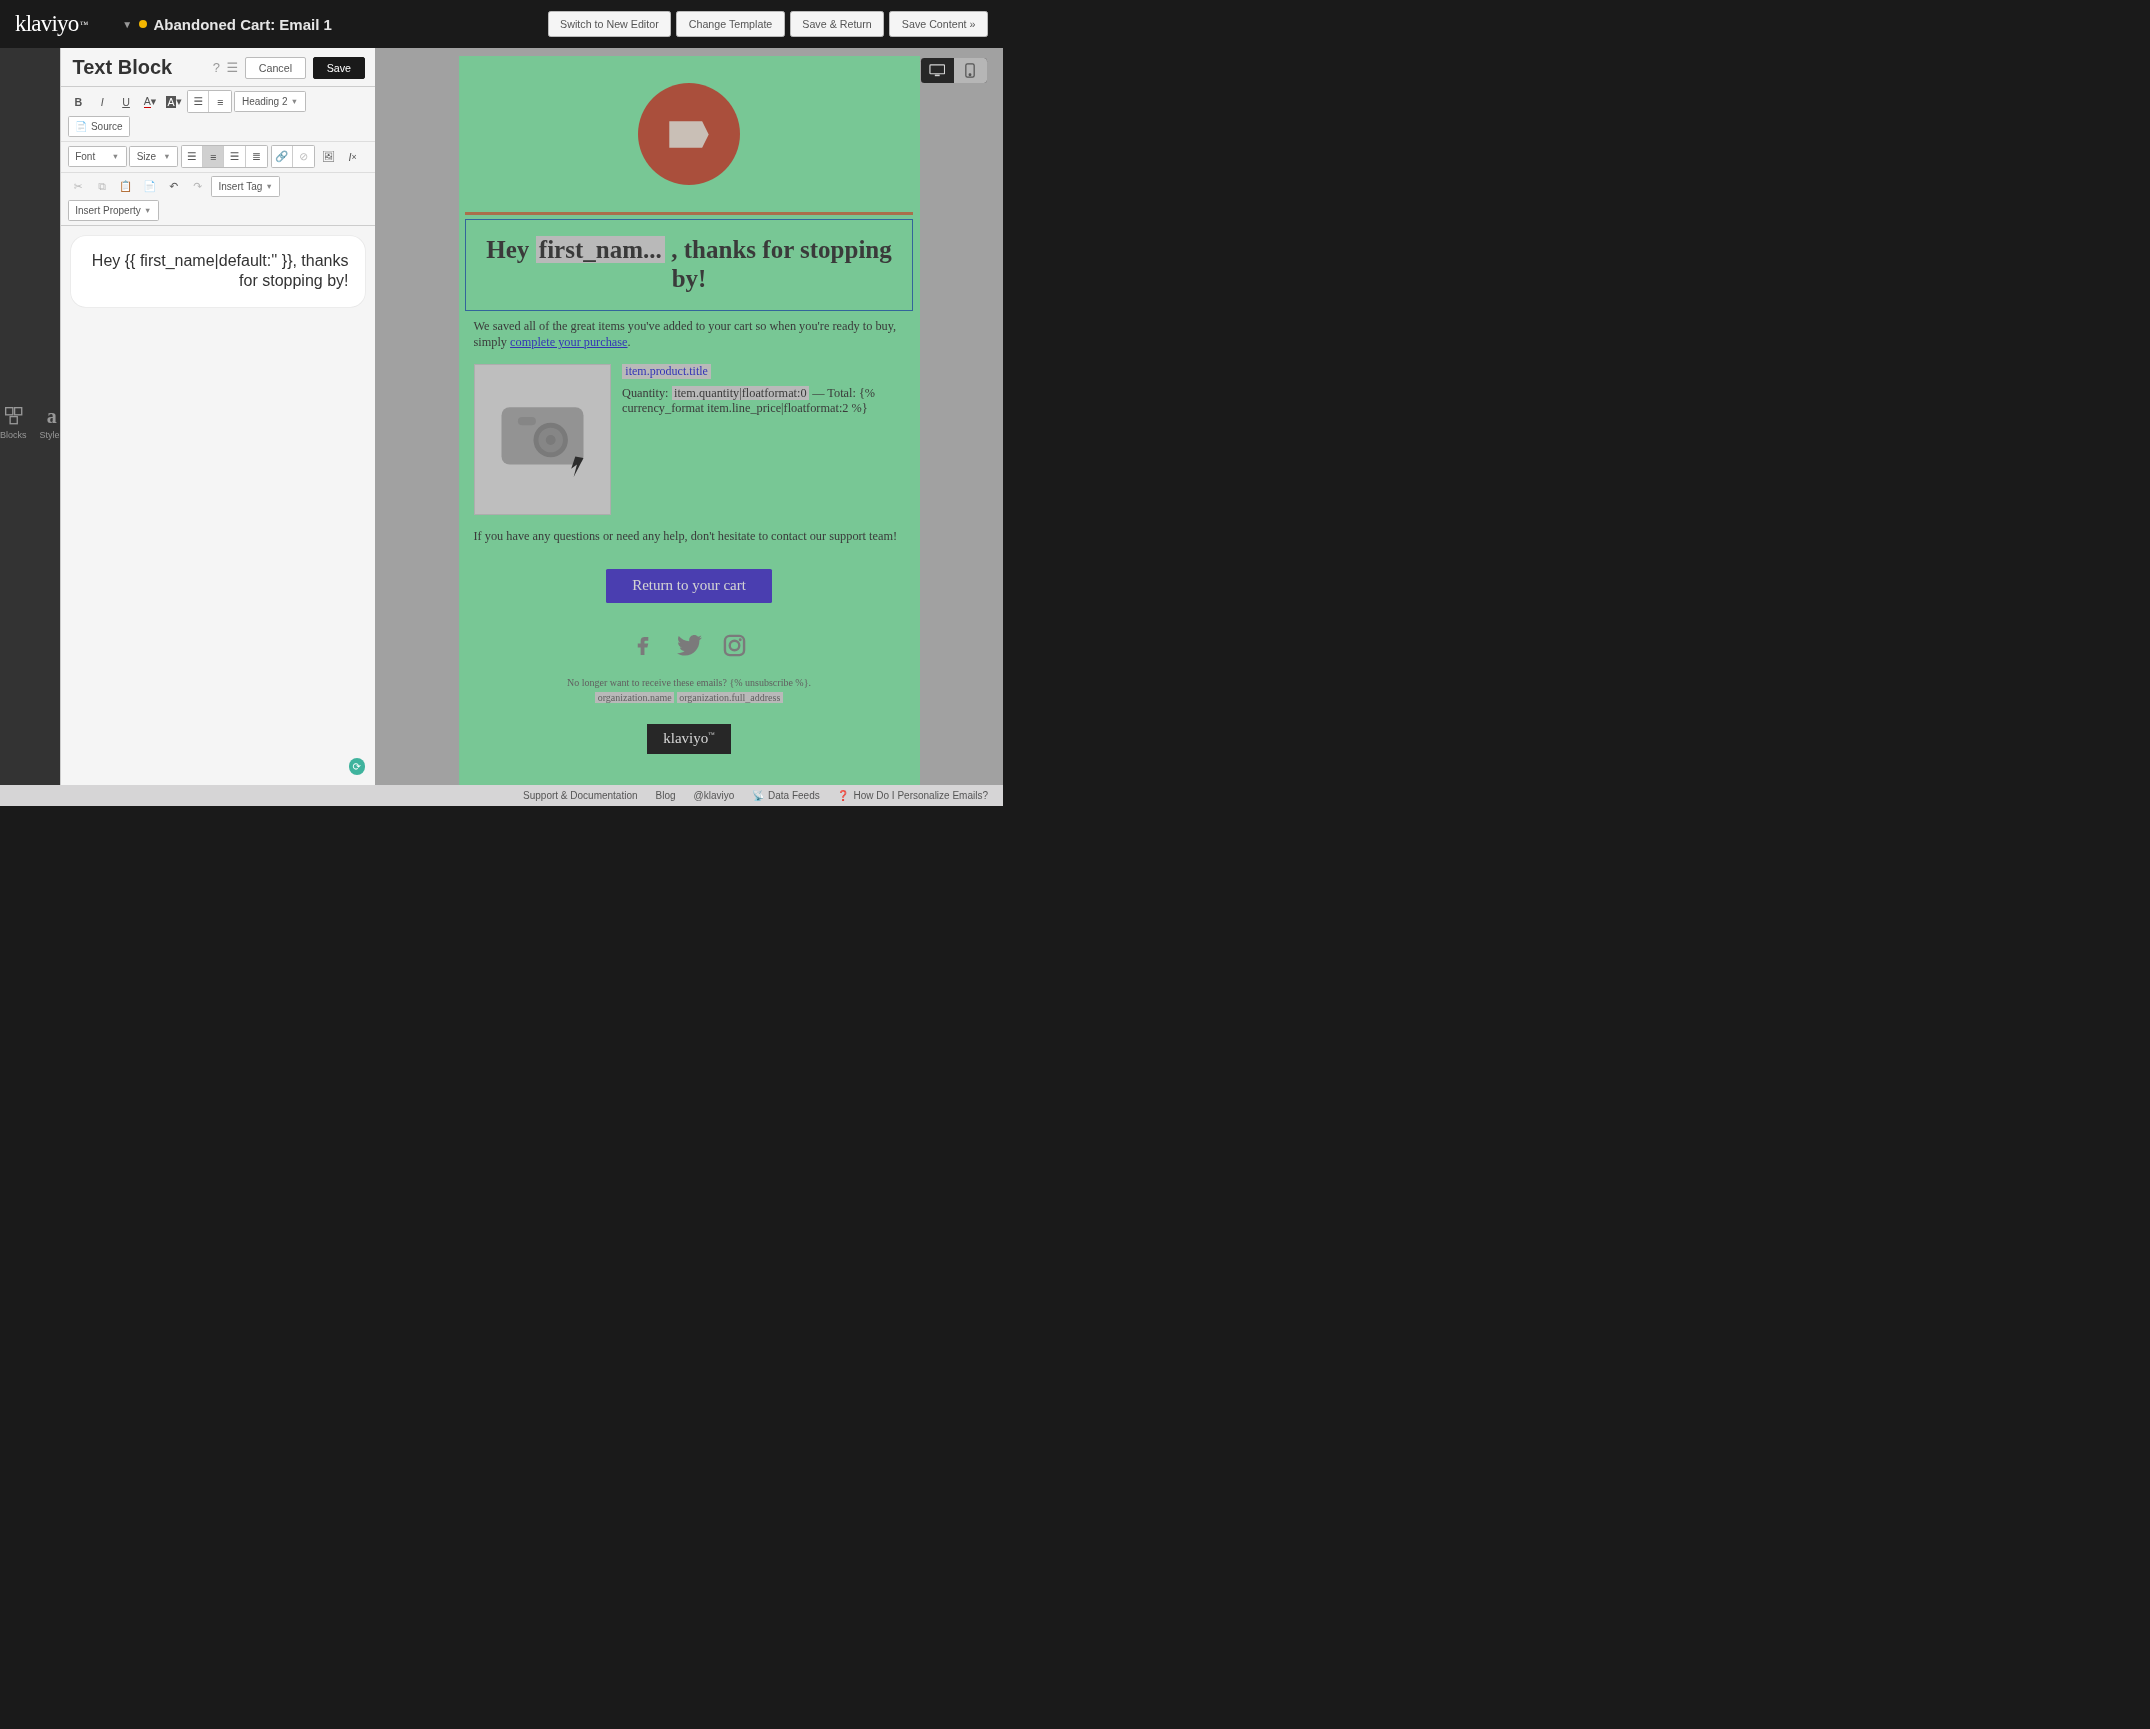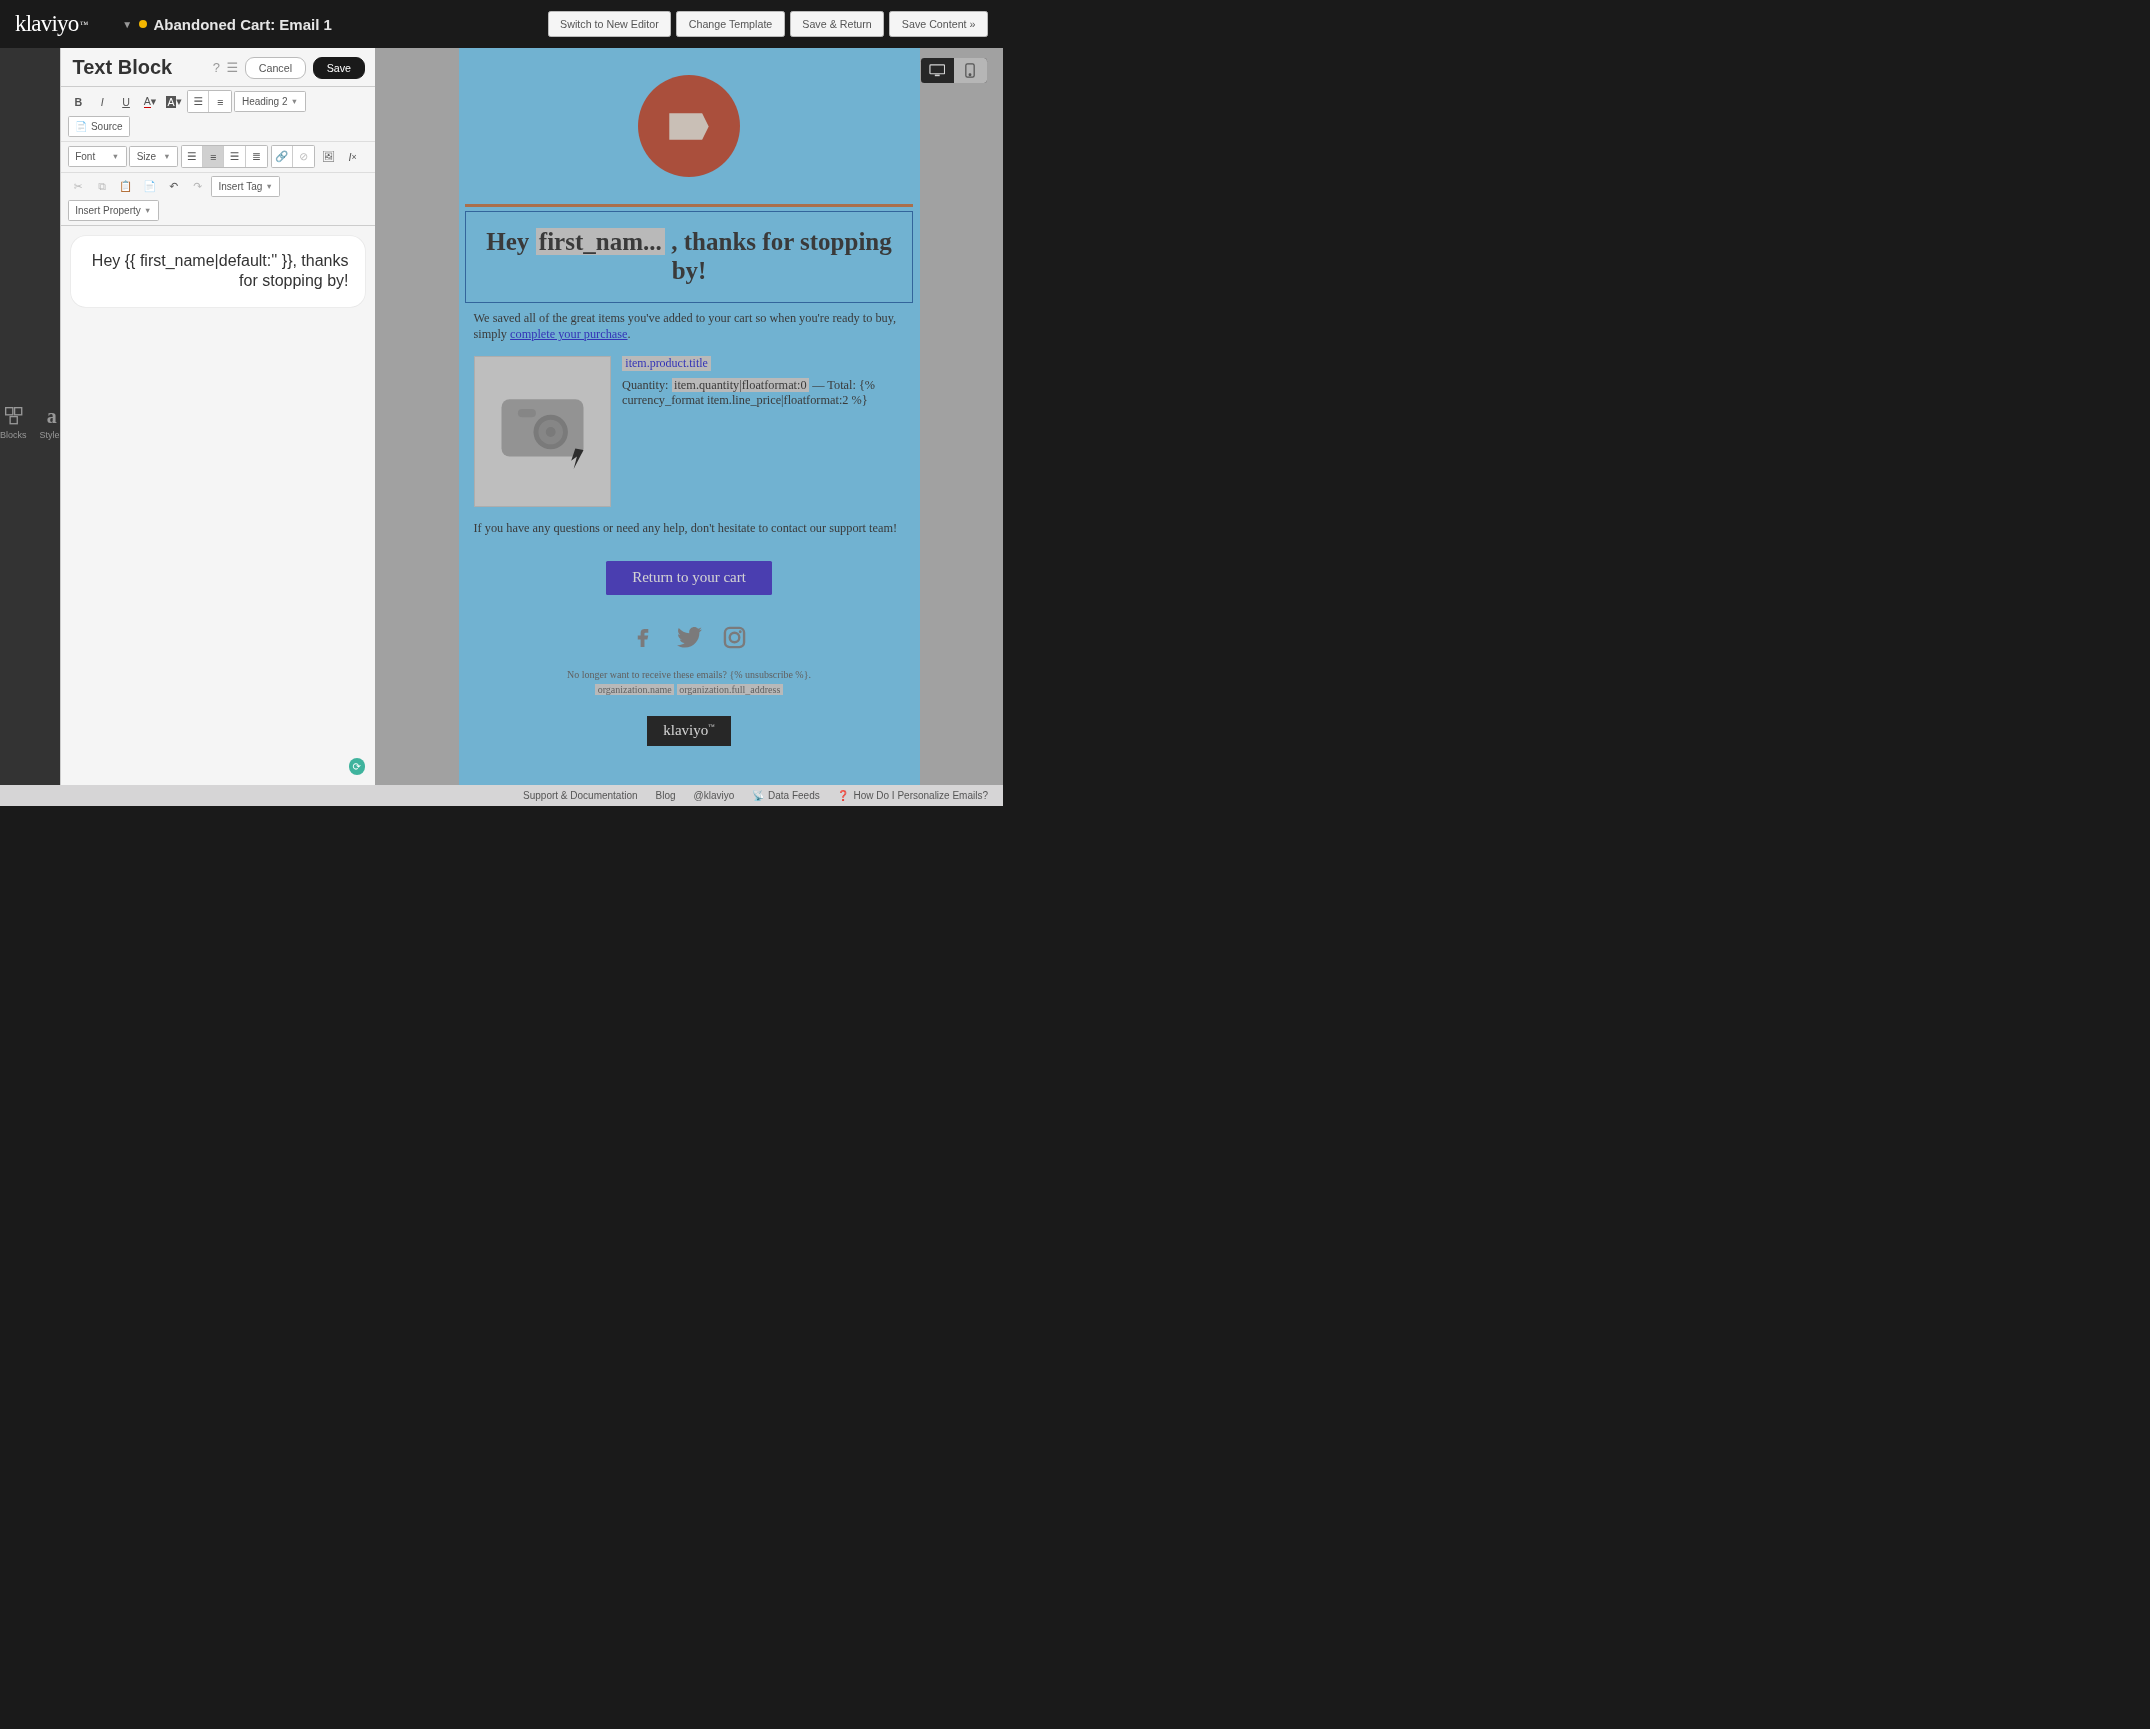--- a/index.html
+++ b/index.html
@@ -18,41 +18,41 @@
 .leftnav{width:60px;background:#333;display:flex;flex-direction:row;align-items:center;padding-top:13px;gap:13px;position:relative}
 .nav-item{display:flex;flex-direction:column;align-items:center;gap:3.3px;color:#989898;font-size:9px;cursor:pointer;width:100%;padding:5px 0;position:relative}
 .nav-item.sel{color:#fff}
 .nav-item.sel::after{content:"";position:absolute;right:-0.8px;top:50%;transform:translateY(-50%);border:6.6px solid transparent;border-right-color:#f5f5f5}
 .nav-ico{width:21.4px;height:21.4px;display:flex;align-items:center;justify-content:center}
 .editor-col{width:315px;background:#f5f5f5;border-left:0.8px solid #ccc;display:flex;flex-direction:column}
 .ed-head{display:flex;align-items:center;justify-content:space-between;padding:8.2px 10px 6.6px 11.5px}
 .ed-head h2{font-size:20px;font-weight:700;color:#333}
 .ed-head-right{display:flex;align-items:center;gap:6.6px}
 .ed-ico{color:#999;font-size:13px;cursor:pointer}
-.ed-btn{padding:4.1px 13px;border-radius:9px;font-size:10.7px;cursor:pointer}
+.ed-btn{padding:4.1px 13px;border-radius:2px;font-size:10.7px;cursor:pointer}
 .ed-cancel{background:#fff;border:0.8px solid #bbb;color:#555}
 .ed-save{background:#1a1a1a;border:0.8px solid #1a1a1a;color:#fff}
 .toolbar{border-top:0.8px solid #ccc;border-bottom:0.8px solid #ccc;background:#f5f5f5}
 .tb-row{display:flex;align-items:center;padding:3.3px 6.6px;gap:2.5px;flex-wrap:wrap;border-bottom:0.8px solid #ddd;min-height:28px}
 .tb-row:last-child{border-bottom:none}
 .tbtn{min-width:21.4px;height:21.4px;display:inline-flex;align-items:center;justify-content:center;border:0.8px solid transparent;border-radius:1.6px;cursor:pointer;color:#555;font-size:10.7px}
 .tbtn.box{border:0.8px solid #bbb;background:#fff;padding:0 6.6px;font-size:10px;gap:3.3px}
 .tbtn.box .dd{font-size:7.4px;color:#888}
 .tgroup{display:inline-flex;border:0.8px solid #bbb;border-radius:1.6px;overflow:hidden;background:#fff}
 .tgroup .tbtn{border:none;border-right:0.8px solid #ccc;border-radius:0}
 .tgroup .tbtn:last-child{border-right:none}
 .tgroup .tbtn.sel{background:#d0d0d0}
 .editor-area{flex:1;padding:10px;position:relative}
 .text-card{background:#fff;border-radius:15px;padding:15px 16.5px;text-align:right;font-size:16px;color:#333;line-height:1.3;box-shadow:0 0 0 0.8px rgba(0,0,0,.05)}
 .refresh-badge{position:absolute;bottom:10px;right:10px;width:16.5px;height:16.5px;border-radius:50%;background:#3fb39d;display:flex;align-items:center;justify-content:center;color:#fff;font-size:10px}
 .canvas{flex:1;background:#bdbcbd;position:relative;overflow:auto}
 .device-toggle{position:absolute;top:10px;right:16.5px;display:flex;background:#1a1a1a;border-radius:3.3px;overflow:hidden}
 .device-toggle .dbtn{width:33px;height:25px;display:flex;align-items:center;justify-content:center;color:#fff;cursor:pointer}
 .device-toggle .dbtn.alt{background:#d8d8d8;color:#555}
-.email-wrap{width:461px;margin:0 auto;background:#7dd3fc;min-height:100%}
+.email-wrap{width:461px;margin:8px auto;background:#86efac;min-height:100%}
 .email-hero{height:156px;display:flex;align-items:center;justify-content:center}
 .logo-circ{width:102px;height:102px;border-radius:50%;background:#c94f36;display:flex;align-items:center;justify-content:center}
 .orange-divider{height:3.3px;background:#c97a4a;margin:0 6.6px}
 .hl-block{border:0.8px solid #2a6db5;margin:3.3px 6.6px 0 6.6px;padding:16.5px 15px;text-align:center}
 .hl-block h1{font-family:Georgia,serif;font-size:25px;font-weight:700;color:#333;line-height:1.15}
 .hl-block .tag{background:#ddd;padding:0 3.3px}
 .body-txt{font-family:Liberation Serif, serif;font-size:12.3px;color:#333;padding:8.2px 15px;line-height:1.3}
 .body-txt a{color:#2a2ad9;text-decoration:underline}
 .product-row{display:flex;gap:11.5px;padding:5px 15px}
 .prod-img{width:137px;height:151px;border:0.8px solid #ccc;background:#e3e3e3;display:flex;align-items:center;justify-content:center;position:relative}

